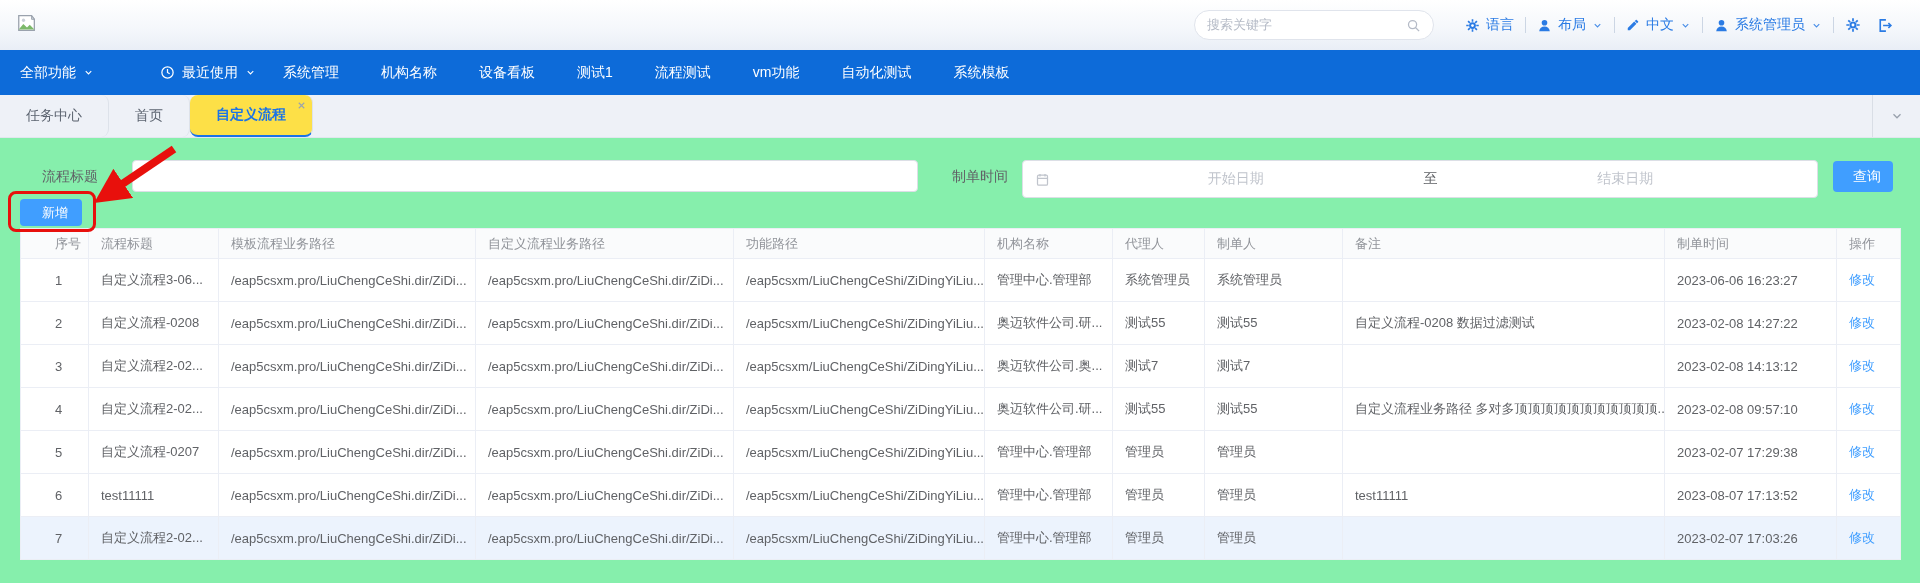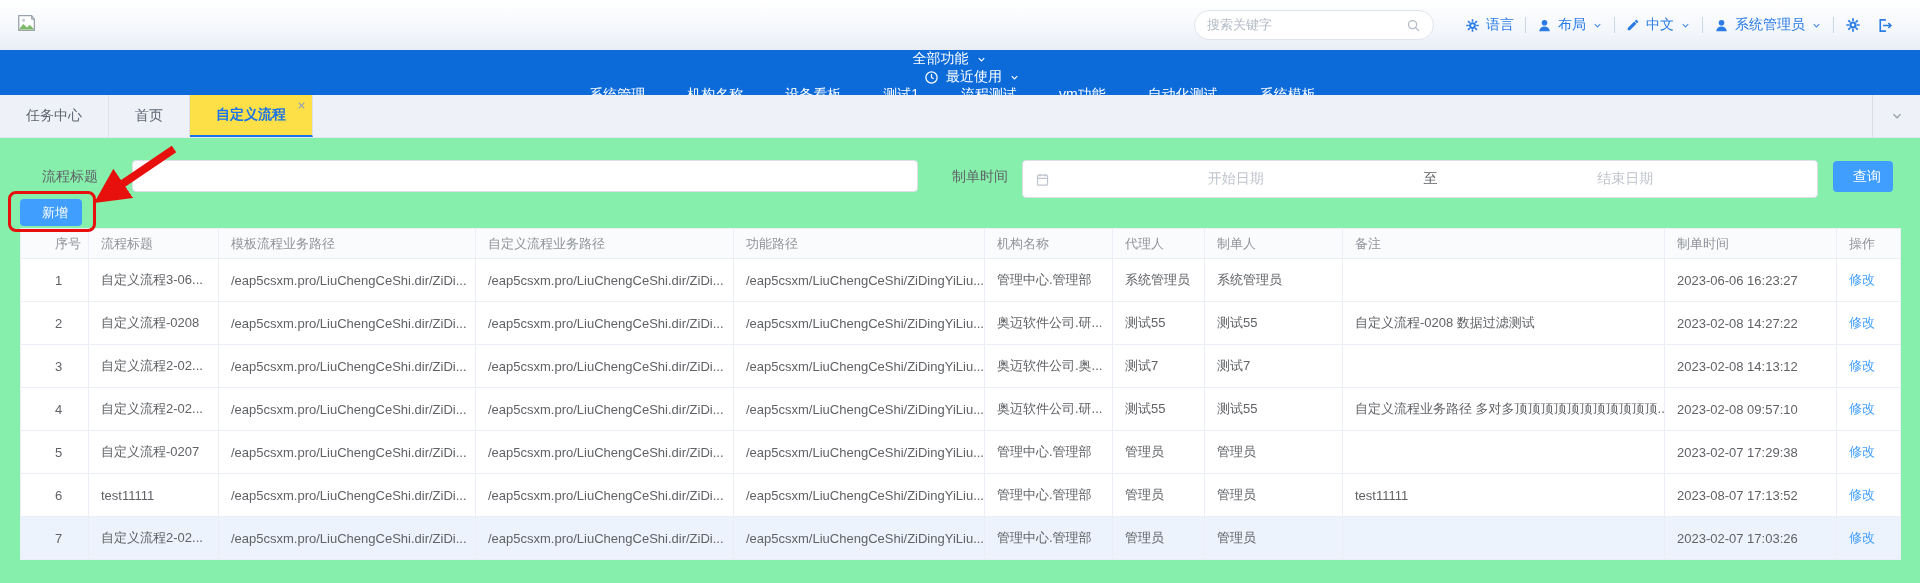--- a/index.html
+++ b/index.html
@@ -16,29 +16,29 @@
     padding:0 12px; color:#b4bac6; font-size:13px; }
   .search-pill .ph { flex:1; }
   .topmenu { display:flex; align-items:center; color:#2a7be4; font-size:14px; margin-left:20px; }
   .tm-item { display:flex; align-items:center; gap:6px; padding:0 11px; cursor:pointer; white-space:nowrap; }
   .tm-divider { width:1px; height:16px; background:#ccd6e4; }
   .icon { display:inline-flex; }
   .chev { color:inherit; opacity:.85; }
 
   
   .navbar { position:absolute; top:50px; left:0; right:0; height:45px; background:#0d6bd9;
-    display:flex; align-items:center; padding:0 20px; color:#fff; font-size:14px;flex-direction:column; }
+    display:flex; align-items:center; padding:0 20px; color:#fff; font-size:14px; }
   .nav-item { padding:0 21px; height:100%; display:flex; align-items:center; gap:7px; cursor:pointer; white-space:nowrap; }
   .nav-item:first-child { padding-left:0; }
 
   
   .tabbar { position:absolute; top:95px; left:0; right:0; height:43px; background:#eef1f7;
     border-bottom:1px solid #e2e6ee; display:flex; }
   .tab { position:relative; padding:0 26px; display:flex; align-items:center; justify-content:center;
-    font-size:14px; color:#5c6470; border-right:1px solid #dde2ea; cursor:pointer; }
+    font-size:14px; color:#5c6470; border-right:1px solid #dde2ea; cursor:pointer;border-radius:8px; }
   .tab.active { background:#fde047; color:#1a73e8; border-bottom:2px solid #1a73e8; font-weight:bold; }
   .tab .close { position:absolute; top:3px; right:5px; width:11px; height:11px; color:#9aa3b0; cursor:pointer; }
   .tab-chevron { margin-left:auto; width:48px; display:flex; align-items:center; justify-content:center;
     border-left:1px solid #d9dee6; color:#98a0ac; cursor:pointer; }
 
   
   .content { position:absolute; top:138px; left:0; right:0; bottom:0; background:#86efac; }
   .filter-label { position:absolute; font-size:14px; color:#606266; white-space:nowrap; }
   #lbl-title { left:42px; top:30px; }
   #input-title { position:absolute; left:132px; top:22px; width:786px; height:32px;

